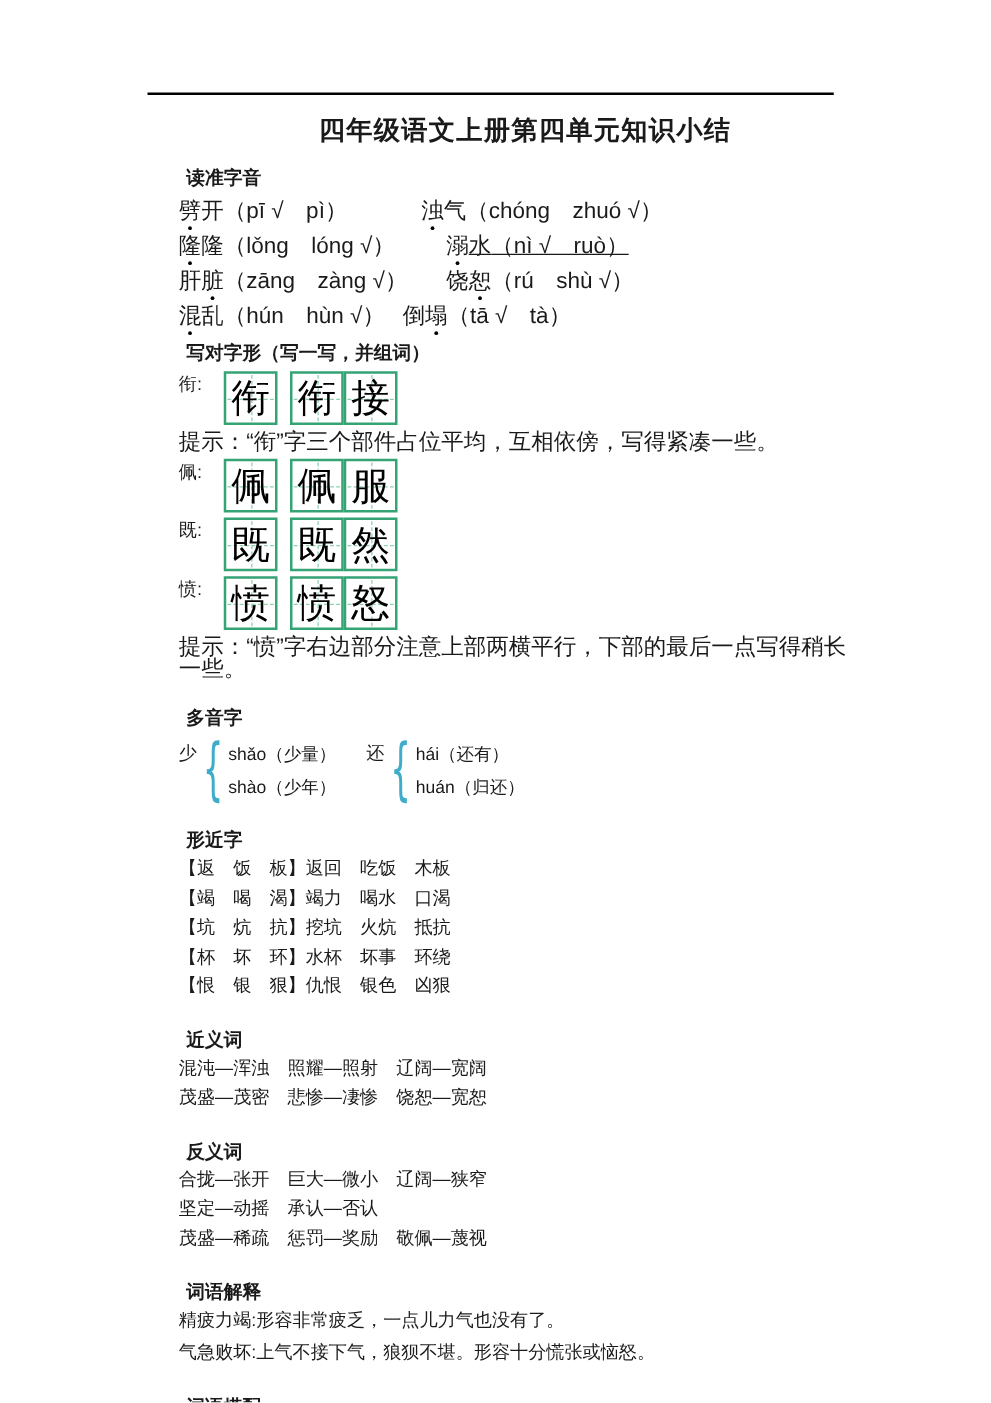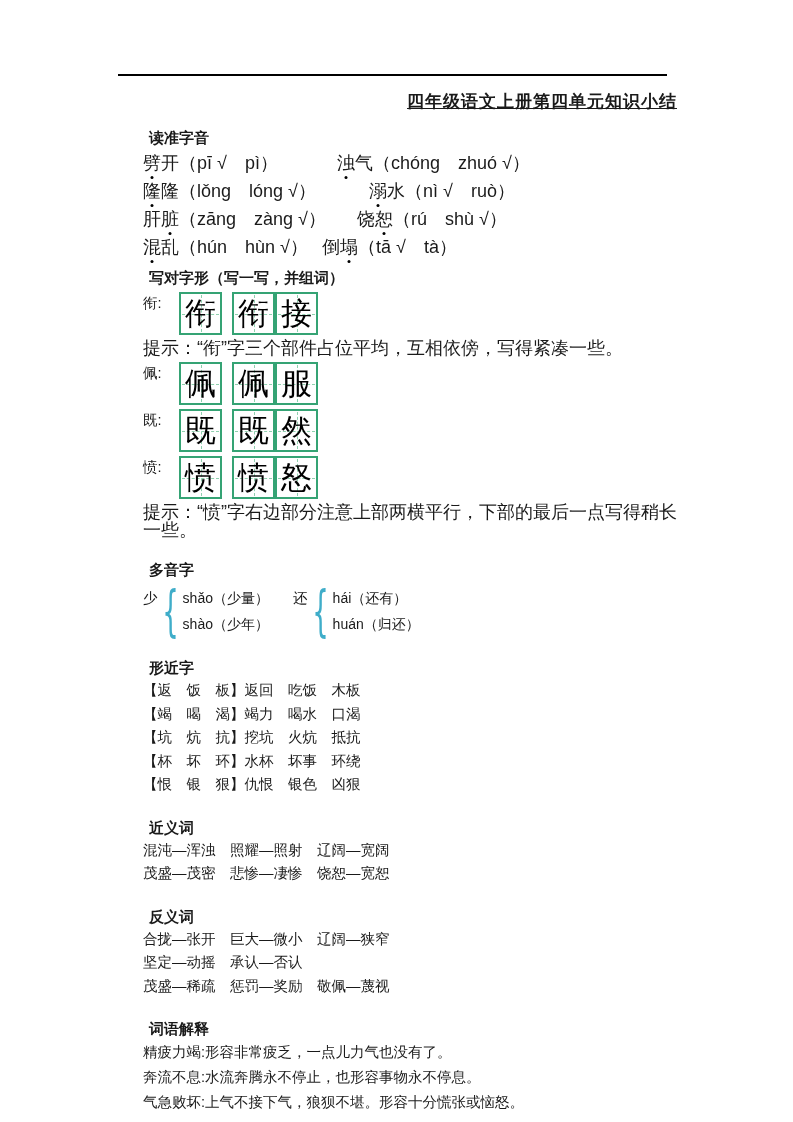--- a/index.html
+++ b/index.html
@@ -8,29 +8,29 @@
     --teal:#3fadc9;
     --ink:#1a1a1a;
   }
   html,body{margin:0;padding:0;background:#ffffff;}
   .page{
     position:relative;width:793px;height:1122px;background:#fff;overflow:hidden;
     font-family:"Liberation Sans","DejaVu Sans",sans-serif;color:var(--ink);
   }
   .top-rule{position:absolute;left:118px;top:74px;width:549px;height:2px;background:#000;}
   .content{position:absolute;left:143px;top:84px;width:534px;}
-  .title{font-size:17px;font-weight:700;text-align:right;margin:6px 0 14px 20px;letter-spacing:1px;text-decoration:underline;}
+  .title{font-size:21px;font-weight:700;text-align:center;margin:6px 0 14px 20px;letter-spacing:1px;}
   h2.sec{font-size:15px;font-weight:700;margin:0;padding:2px 0 2px 6px;line-height:18px;}
   h2.m6{margin-top:6px;} h2.m2{margin-top:20px;}
 
   
   .pron-row{display:flex;line-height:28px;font-size:18px;white-space:nowrap;}
   .pron-left{display:inline-block;width:194px;}
   .pron-right{display:inline-block;}
-  .ind-0{margin-left:0;} .ind-1{margin-left:32px;} .ind-2{margin-left:20px;} .ind-3{margin-left:-15px;}
+  .ind-0{margin-left:0;} .ind-1{margin-left:20px;text-decoration:underline;} .ind-2{margin-left:20px;} .ind-3{margin-left:-15px;}
   .dot-under{position:relative;display:inline-block;}
   .dot-under::after{content:"";position:absolute;left:50%;transform:translateX(-50%);
     bottom:-2px;width:3px;height:3px;border-radius:50%;background:#000;}
 
   
   .cf-row{display:flex;align-items:flex-start;margin:3px 0;height:44px;}
   .cf-label{font-size:14.5px;line-height:18px;margin-top:2px;width:36px;}
   .tian-grid{display:flex;margin-right:10px;}
   .tian-cell{position:relative;width:39px;height:39px;border:2px solid var(--green);
     display:flex;align-items:center;justify-content:center;
@@ -195,20 +195,19 @@
     <h2 class="sec m2">反义词</h2>
     <div class="lines">
         <p>合拢—张开　巨大—微小　辽阔—狭窄</p>
         <p>坚定—动摇　承认—否认</p>
         <p>茂盛—稀疏　惩罚—奖励　敬佩—蔑视</p>
       </div>
 
     <h2 class="sec m2">词语解释</h2>
     <div class="lines defs">
         <p>精疲力竭:形容非常疲乏，一点儿力气也没有了。</p>
-        <p>奔流不息:水流奔腾永不停止，也形容事物永不停息。</p>
         <p>气急败坏:上气不接下气，狼狈不堪。形容十分慌张或恼怒。</p>
       </div>
 
     <h2 class="sec m2">词语搭配</h2>
 
   </div>
 </div>
 
 </body></html>

